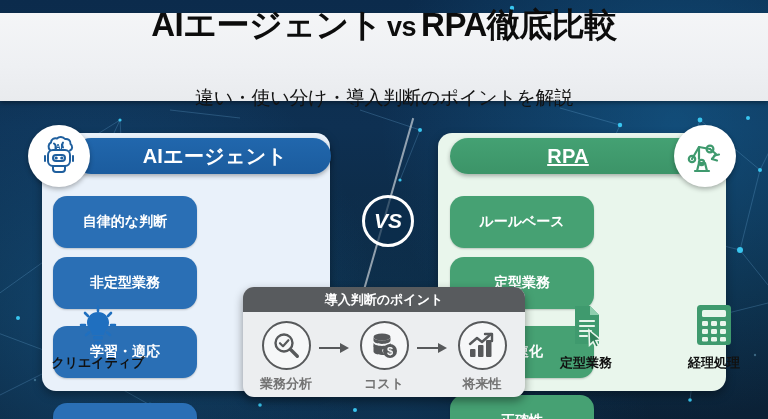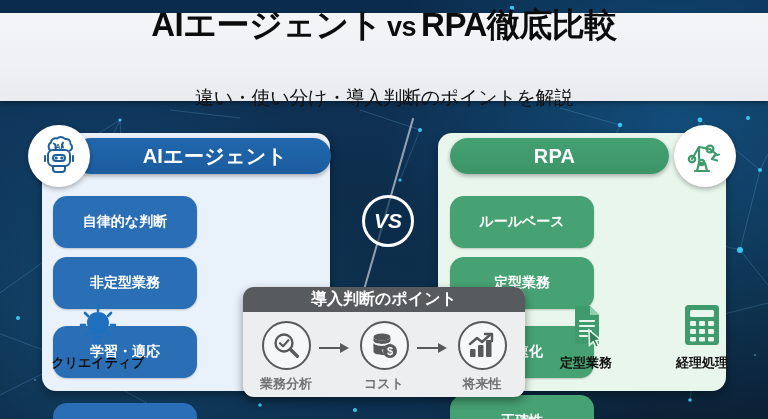--- a/index.html
+++ b/index.html
@@ -43,63 +43,63 @@
     left:438px;top:133px;width:288px;height:258px;
     background:#e9f6ec;box-shadow:0 4px 10px rgba(0,0,0,.35);
   }
   .panel-head{
     position:absolute;height:36px;border-radius:18px;
     display:flex;align-items:center;justify-content:center;
     color:#fff;font-weight:bold;font-size:20px;letter-spacing:.3px;
     box-shadow:0 2px 4px rgba(0,0,0,.3);
   }
   #head-ai{left:73px;top:138px;width:258px;background:linear-gradient(180deg,#2167ad 0%,#1b5c9e 100%);padding-left:26px;box-sizing:border-box;}
-  #head-rpa{left:450px;top:138px;width:219px;background:linear-gradient(180deg,#44a173 0%,#3c9468 100%);padding-right:10px;box-sizing:border-box;}
+  #head-rpa{left:450px;top:138px;width:246px;background:linear-gradient(180deg,#44a173 0%,#3c9468 100%);padding-right:10px;box-sizing:border-box;text-decoration:underline;}
   .badge-circle{
     position:absolute;width:62px;height:62px;border-radius:50%;
     background:#fff;display:flex;align-items:center;justify-content:center;
     box-shadow:0 2px 5px rgba(0,0,0,.3);
   }
   #badge-ai{left:28px;top:125px;}
   #badge-rpa{left:674px;top:125px;}
   
   .tagrow{position:absolute;display:flex;gap:9px;}
   #tags-ai{left:53px;top:196px;width:268px;flex-wrap:wrap;}
   #tags-rpa{left:450px;top:196px;width:268px;flex-wrap:wrap;}
   .tag{
     height:28px;border-radius:14px;display:flex;align-items:center;justify-content:center;
     color:#fff;font-weight:bold;font-size:14px;padding:12px 13px;white-space:nowrap;
     box-shadow:0 1px 2px rgba(0,0,0,.2);
   }
   #tags-ai .tag{background:#2a6fb5;}
   #tags-rpa .tag{background:#46a173;}
   .tag.w1{min-width:118px;}
   
-  .iconrow{position:absolute;display:flex;gap:24px;}
+  .iconrow{position:absolute;display:flex;gap:36px;}
   #icons-ai{left:52px;top:300px;}
   #icons-rpa{left:540px;top:300px;}
   .iconcell{width:92px;display:flex;flex-direction:column;align-items:center;}
   .iconcell .glyph{height:48px;display:flex;align-items:flex-end;justify-content:center;}
   .iconcell .cap{margin-top:6px;font-weight:bold;font-size:13px;color:#111;white-space:nowrap;}
   
   #vs-wrap{position:absolute;left:346px;top:150px;width:76px;height:140px;}
   #vs-line{position:absolute;left:37px;top:-36px;width:2px;height:212px;
     background:rgba(255,255,255,.55);transform:rotate(16deg);transform-origin:center;}
   #vs-badge{position:absolute;left:16px;top:45px;width:46px;height:46px;border-radius:50%;
     border:3px solid #fff;display:flex;align-items:center;justify-content:center;
     color:#fff;font-weight:bold;font-size:21px;font-style:italic;
     background:rgba(10,45,75,.65);}
   
   #center-card{
     position:absolute;left:243px;top:287px;width:282px;height:110px;
     border-radius:11px;background:#eceef0;overflow:hidden;
     box-shadow:0 4px 10px rgba(0,0,0,.4);
   }
   #center-head{height:25px;background:#585b5e;display:flex;align-items:center;justify-content:center;
-    color:#fff;font-weight:bold;font-size:16px;}
+    color:#fff;font-weight:bold;font-size:13px;}
   #center-body{height:85px;display:flex;align-items:center;justify-content:center;padding-top:2px;}
   .step{width:64px;display:flex;flex-direction:column;align-items:center;}
   .step .ring{width:45px;height:45px;border-radius:50%;border:2px solid #57595b;
     background:#f6f7f8;display:flex;align-items:center;justify-content:center;}
   .step .lbl{margin-top:5px;font-weight:bold;font-size:13px;color:#737373;white-space:nowrap;}
   .arrow{width:34px;height:45px;display:flex;align-items:center;justify-content:center;margin-bottom:18px;}
 </style>
 </head>
 <body>
 

